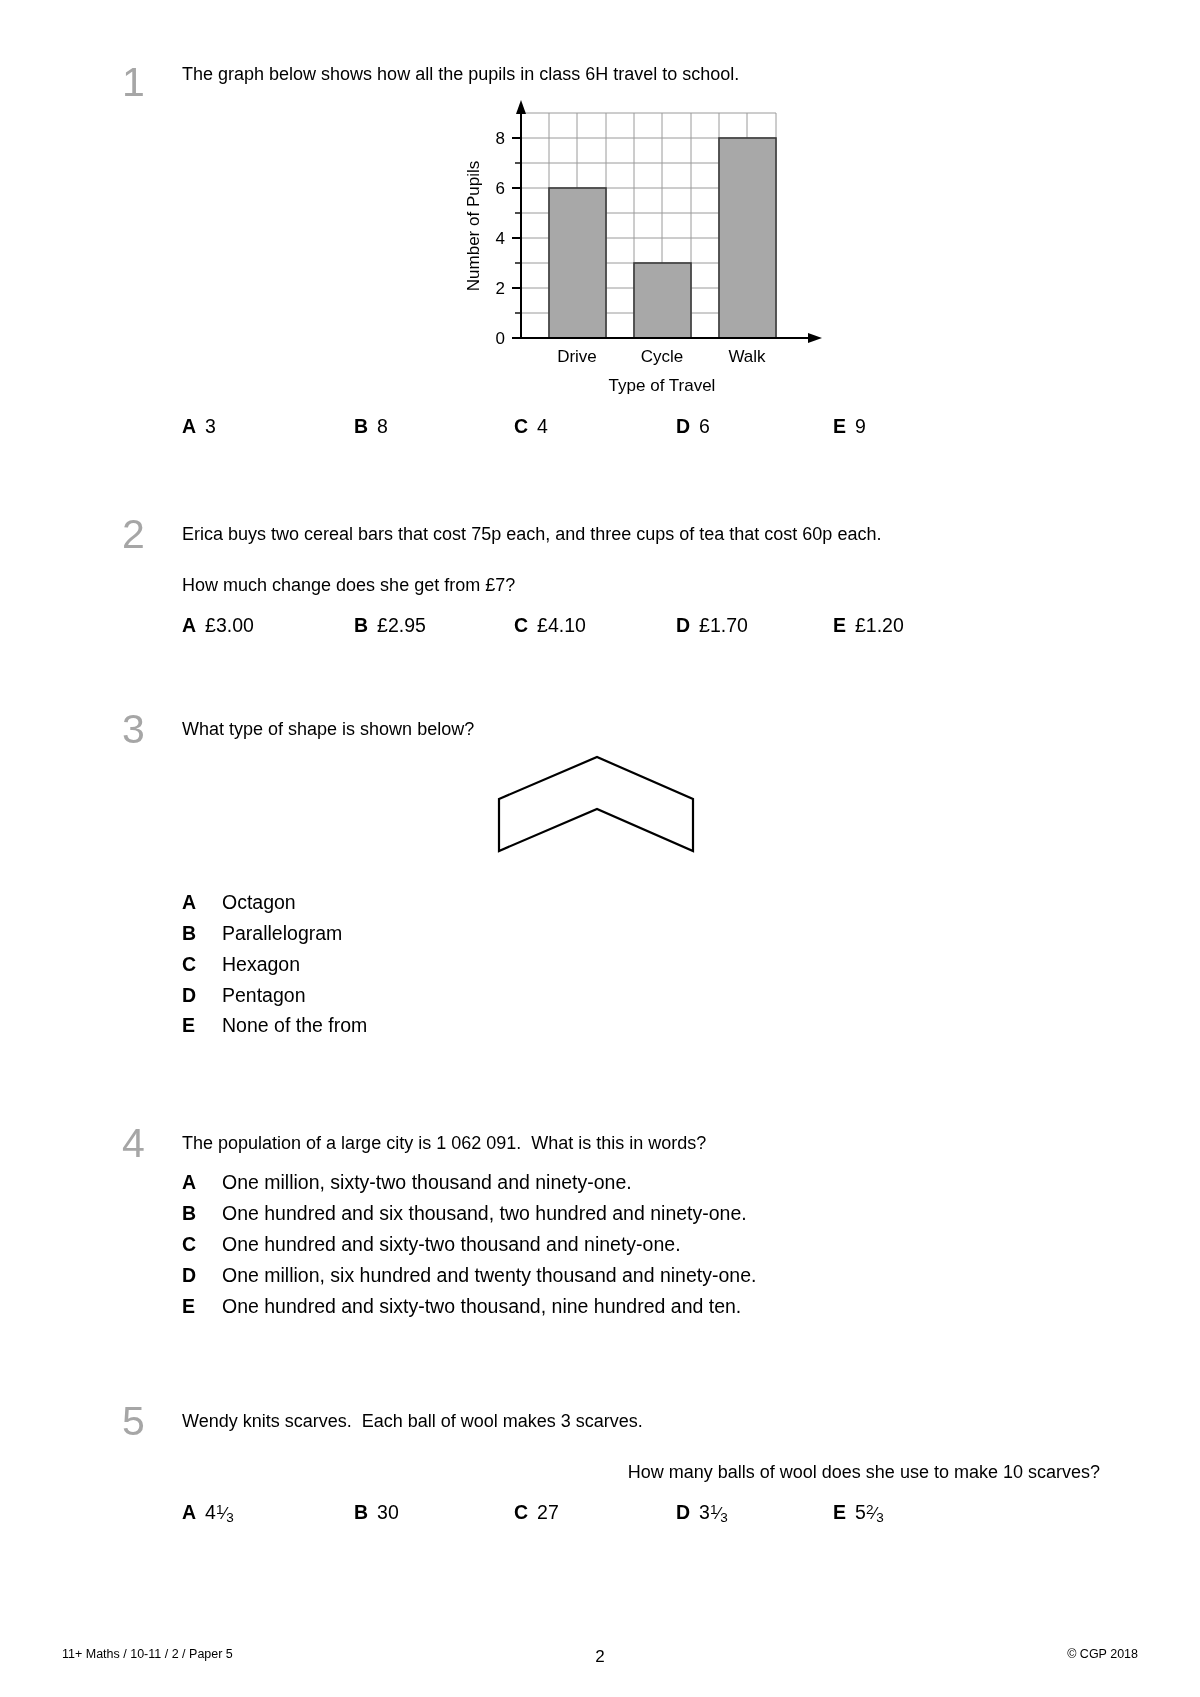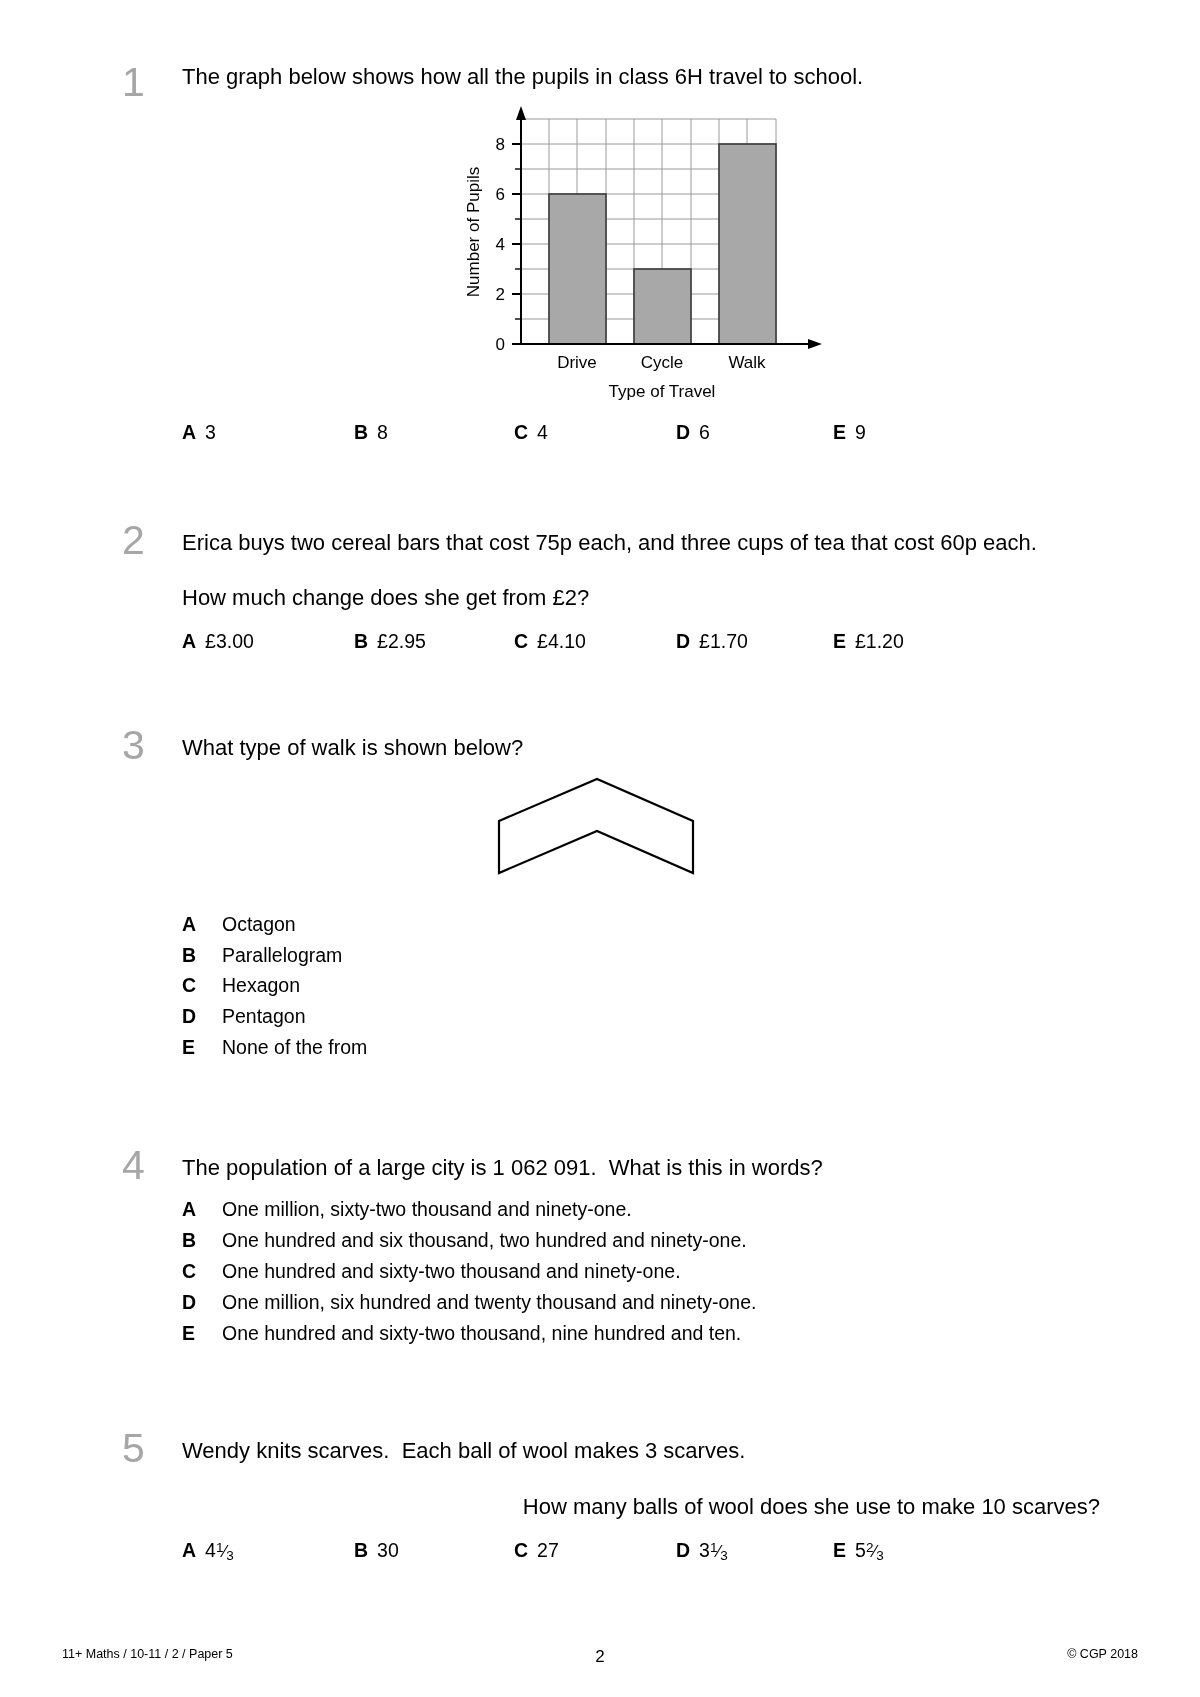--- a/index.html
+++ b/index.html
@@ -36,21 +36,21 @@
     color: #a6a6a6;
     font-family: "Liberation Sans", sans-serif;
     line-height: 1;
     letter-spacing: 0;
   }
   .qbody {
     margin-left: 182px;
     margin-right: 100px;
   }
   .qtext {
-    font-size: 22px;
+    font-size: 18px;
     line-height: 1.35;
     color: #000;
     white-space: pre-wrap;
   }
 
   
   .options-row {
     display: flex;
     align-items: baseline;
     margin-top: 17px;
@@ -233,21 +233,21 @@
           <span class="opt-text">9</span>
         </div>
       </div>
     </div>
   </div>
 
   <div class="question" style="margin-top:84px;">
     <div class="qnum" style="position:absolute; top:-8px;">2</div>
     <div class="qbody">
       <div class="qtext">Erica buys two cereal bars that cost 75p each, and three cups of tea that cost 60p each.</div>
-      <div class="qtext" style="margin-top:26px;">How much change does she get from £2?</div>
+      <div class="qtext" style="margin-top:26px;">How much change does she get from £7?</div>
 
       <div class="options-row">
         <div class="opt" style="width:172px;">
           <span class="opt-letter">A</span>
           <span class="opt-text">£3.00</span>
         </div>
         <div class="opt" style="width:160px;">
           <span class="opt-letter">B</span>
           <span class="opt-text">£2.95</span>
         </div>
@@ -263,21 +263,21 @@
           <span class="opt-letter">E</span>
           <span class="opt-text">£1.20</span>
         </div>
       </div>
     </div>
   </div>
 
   <div class="question" style="margin-top:80px;">
     <div class="qnum" style="position:absolute; top:-8px;">3</div>
     <div class="qbody">
-      <div class="qtext">What type of walk is shown below?</div>
+      <div class="qtext">What type of shape is shown below?</div>
 
       <div class="shape-wrap">
         <svg width="300" height="110" viewBox="0 0 300 110">
           <polygon points="8,44 106,2 202,44 202,96 106,54 8,96" fill="none" stroke="#000000" stroke-width="2.2" stroke-linejoin="miter"></polygon>
         </svg>
       </div>
 
       <div class="options-list" style="margin-top:22px;">
         <div class="opt">
           <span class="opt-letter">A</span>

